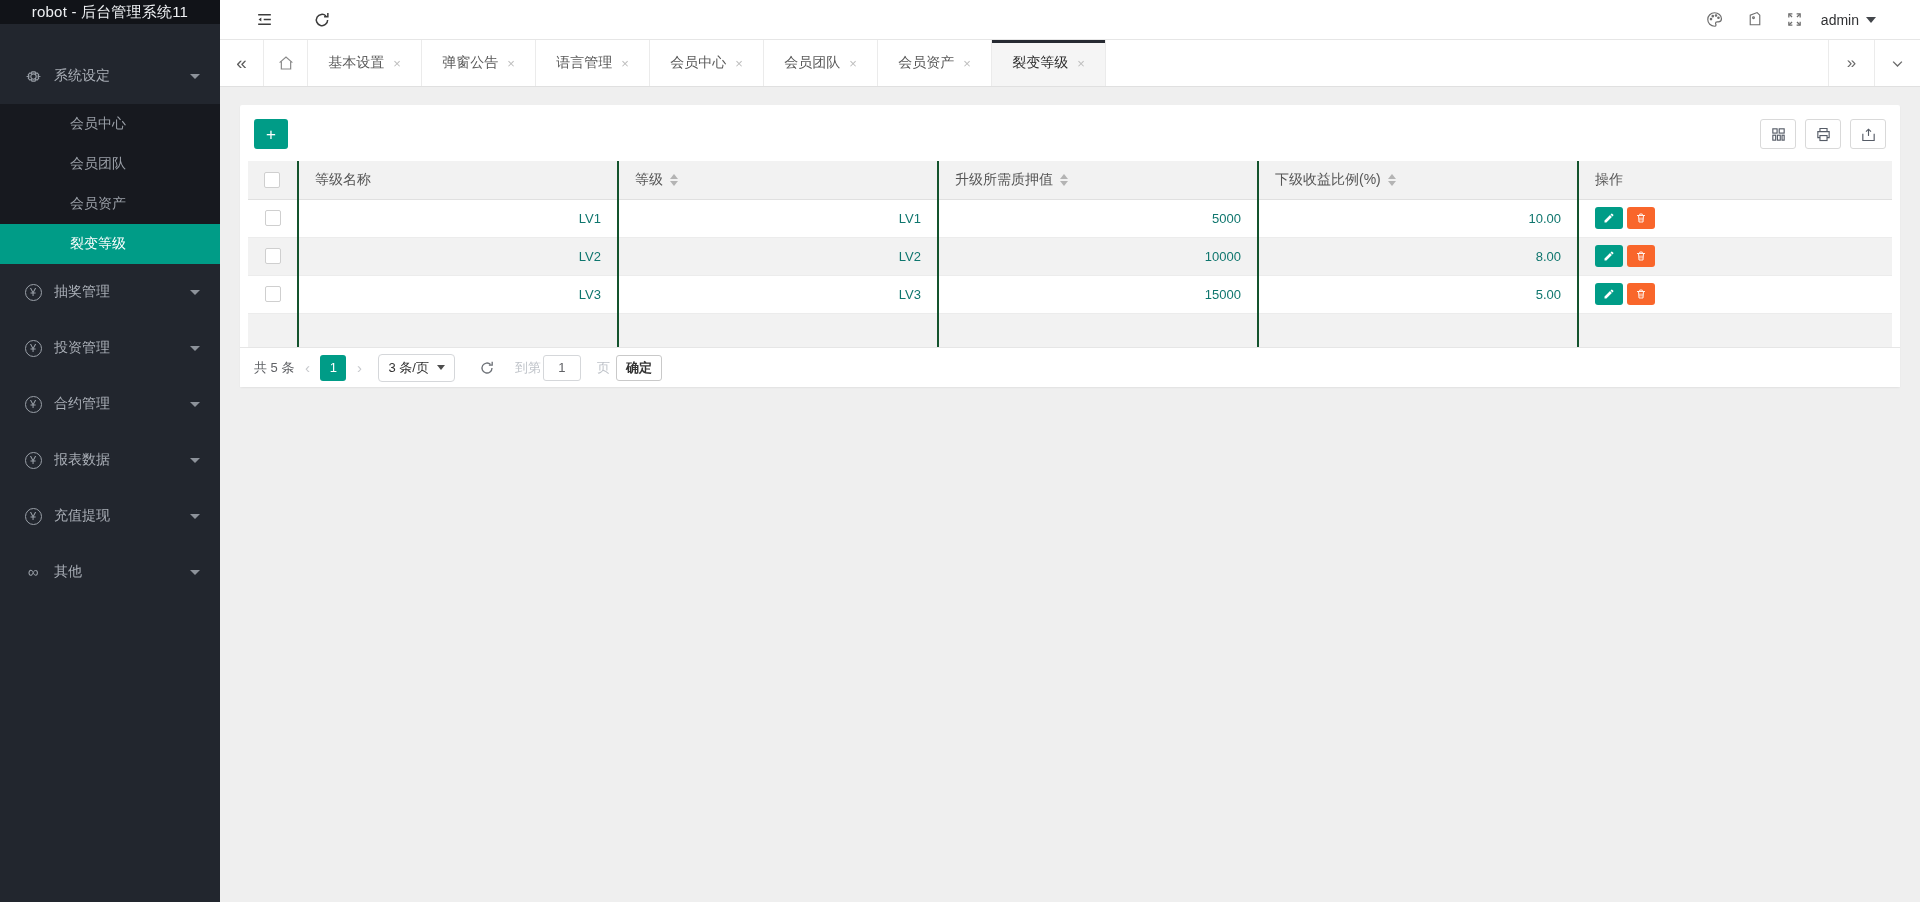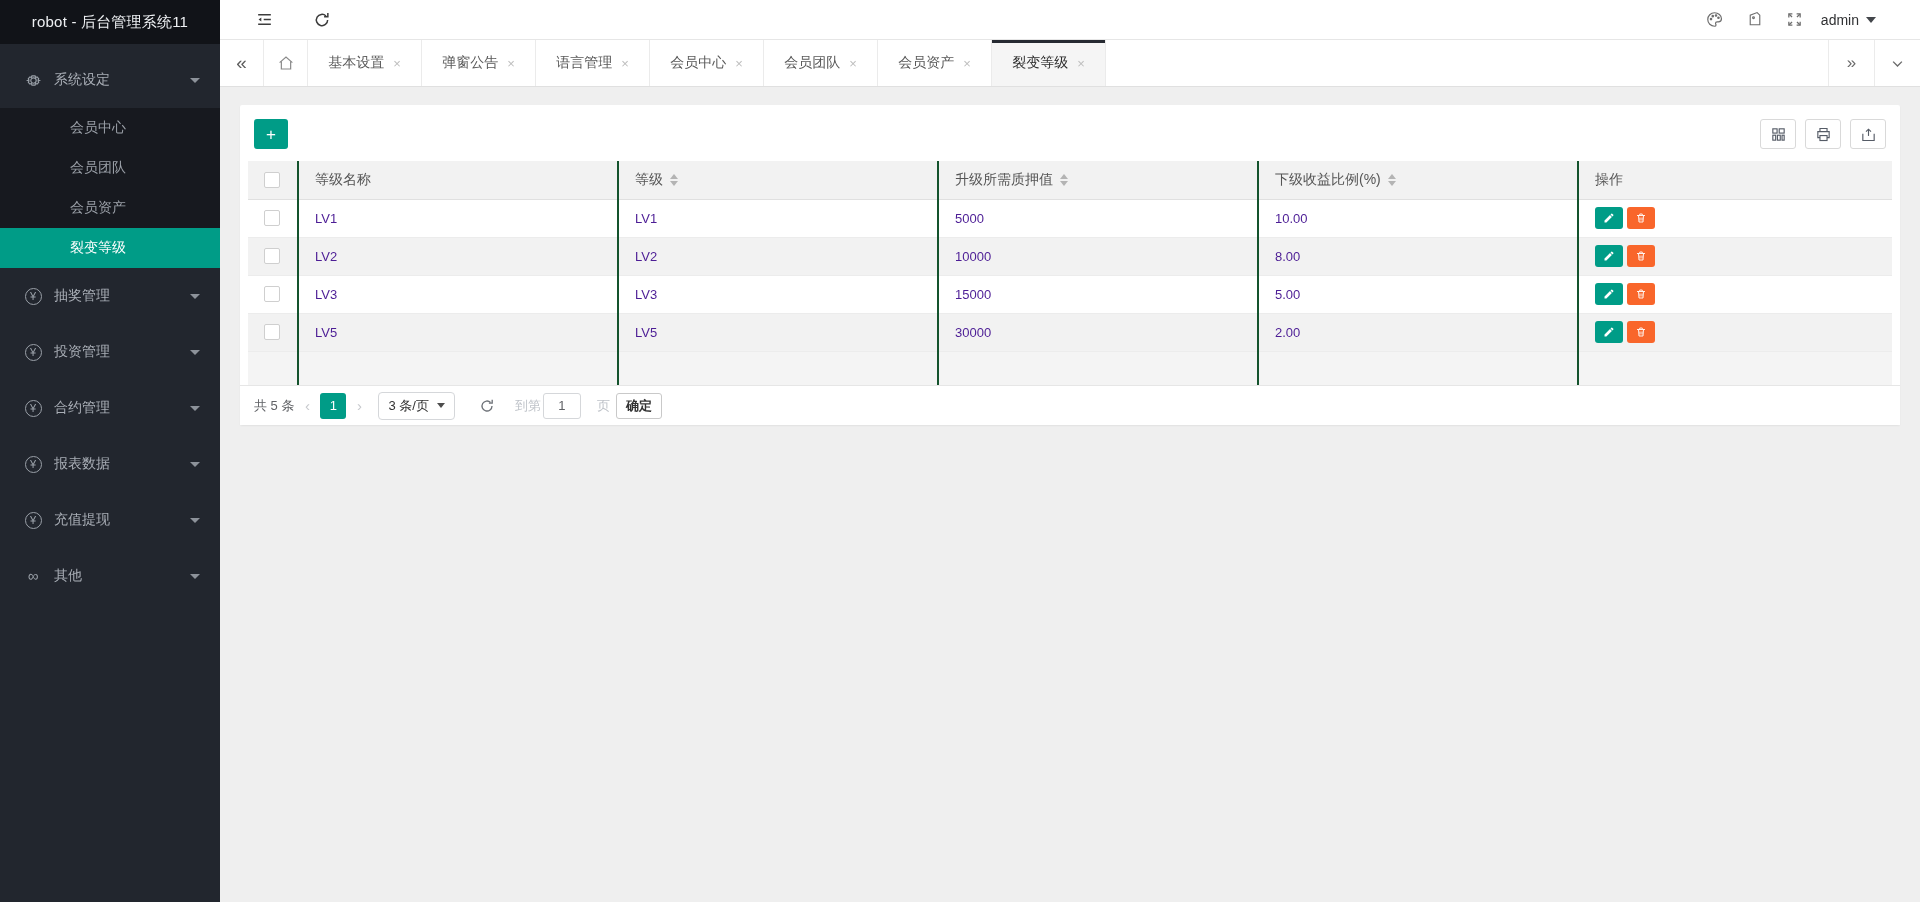--- a/index.html
+++ b/index.html
@@ -1,22 +1,22 @@
 <!DOCTYPE html>
 <html><head>
 <meta charset="utf-8">
 <style>
   * { margin:0; padding:0; box-sizing:border-box; }
   html,body { width:1920px; height:902px; overflow:hidden; font-family:"Liberation Sans","DejaVu Sans",sans-serif; background:#efefef; }
   .layout { display:flex; width:100%; height:100%; }
 
   
   .sidebar { width:220px; height:100%; background:#22262e; flex-shrink:0; display:flex; flex-direction:column; }
-  .logo { height:44px; background:#111318; color:#eef0f3; font-size:15px; display:flex; align-items:center; justify-content:center; letter-spacing:.2px; }
-  .menu { padding-top:8px; }
+  .logo { height:24px; background:#111318; color:#eef0f3; font-size:15px; display:flex; align-items:center; justify-content:center; letter-spacing:.2px; }
+  .menu { padding-top:24px; }
   .menu-item { height:56px; display:flex; align-items:center; padding:0 20px 0 24px; color:#a9aeb6; font-size:14px; cursor:pointer; }
   .menu-item .mi-icon { width:18px; height:18px; margin-right:12px; display:flex; align-items:center; justify-content:center; color:#9aa0a8; }
   .mi-icon svg { width:17px; height:17px; }
   .yen-circle { width:17px; height:17px; border:1px solid #9aa0a8; border-radius:50%; font-size:11px; line-height:15px; text-align:center; display:block; }
   .inf { font-size:15px; line-height:16px; }
   .caret { width:0; height:0; margin-left:auto; border-left:5px solid transparent; border-right:5px solid transparent; }
   .caret.down { border-top:5px solid #8d929a; }
   .caret.up { border-bottom:5px solid #8d929a; }
   .submenu { background:#17191f; }
   .submenu-item { height:40px; display:flex; align-items:center; padding-left:70px; color:#9ba0a8; font-size:14px; cursor:pointer; }
@@ -52,21 +52,21 @@
   .btn-add { width:34px; height:30px; background:#009c87; color:#fff; border:none; border-radius:3px; font-size:17px; line-height:1; cursor:pointer; }
   .tool-right { margin-left:auto; display:flex; gap:9px; }
   .tool-btn { width:36px; height:30px; background:#fff; border:1px solid #d9d9d9; border-radius:3px; display:flex; align-items:center; justify-content:center; color:#555b66; cursor:pointer; }
   .tool-btn svg { width:17px; height:17px; }
 
   table { width:100%; border-collapse:collapse; table-layout:fixed; }
   col.c-cb { width:50px; } col.c1,col.c2,col.c3,col.c4 { width:320px; }
   th, td { height:38px; padding:0 16px; text-align:left; font-weight:normal; border-right:2px solid #14532d; overflow:hidden; white-space:nowrap; }
   th:last-child, td:last-child { border-right:none; }
   thead th { background:#f2f2f2; color:#555; font-size:14px; border-bottom:1px solid #e0e0e0; }
-  tbody td { color:#4c1d95; font-size:13px; border-bottom:1px solid #ececec; }
+  tbody td { color:#0f766e; font-size:13px; border-bottom:1px solid #ececec;text-align:right; }
   tbody tr:nth-child(even) td { background:#f2f2f2; }
   tr.empty-row td { height:34px; background:#f4f4f4; border-bottom:none; }
   .cb { display:inline-block; width:16px; height:16px; background:#fff; border:1px solid #cfcfcf; border-radius:2px; vertical-align:middle; cursor:pointer; }
   .th-wrap { display:flex; align-items:center; }
   .sort { display:inline-flex; flex-direction:column; gap:2px; margin-left:7px; cursor:pointer; }
   .sort i { display:block; width:0; height:0; border-left:4px solid transparent; border-right:4px solid transparent; }
   .sort .s-up { border-bottom:5px solid #b4b4b4; }
   .sort .s-dn { border-top:5px solid #b4b4b4; }
   .row-actions { display:flex; gap:4px; }
   .act { width:28px; height:22px; border:none; border-radius:3px; display:flex; align-items:center; justify-content:center; color:#fff; cursor:pointer; }
@@ -392,41 +392,20 @@
                       </svg>
                     </button>
                     <button class="act del">
                       <svg viewBox="0 0 24 24" fill="none" stroke="currentColor" stroke-width="1.8">
                         <path d="M4 7h16M9.5 7V4h5v3M7 7l1 13h8l1-13M10 11v6M14 11v6"></path>
                       </svg>
                     </button>
                   </div>
                 </td>
             </tr>
-            <tr>
-              <td><span class="cb"></span></td>
-              <td>LV5</td>
-              <td>LV5</td>
-              <td>30000</td>
-              <td>2.00</td>
-              <td>
-                  <div class="row-actions">
-                    <button class="act edit">
-                      <svg viewBox="0 0 24 24" fill="currentColor">
-                        <path d="M3 17.2V21h3.8L17.8 10 14 6.2 3 17.2zM20.7 7.1c.4-.4.4-1 0-1.4l-2.4-2.4c-.4-.4-1-.4-1.4 0L15 5.2 18.8 9l1.9-1.9z"></path>
-                      </svg>
-                    </button>
-                    <button class="act del">
-                      <svg viewBox="0 0 24 24" fill="none" stroke="currentColor" stroke-width="1.8">
-                        <path d="M4 7h16M9.5 7V4h5v3M7 7l1 13h8l1-13M10 11v6M14 11v6"></path>
-                      </svg>
-                    </button>
-                  </div>
-                </td>
-            </tr>
             <tr class="empty-row">
               <td></td>
                 <td></td>
                 <td></td>
                 <td></td>
                 <td></td>
                 <td></td>
             </tr>
           </tbody>
         </table>

